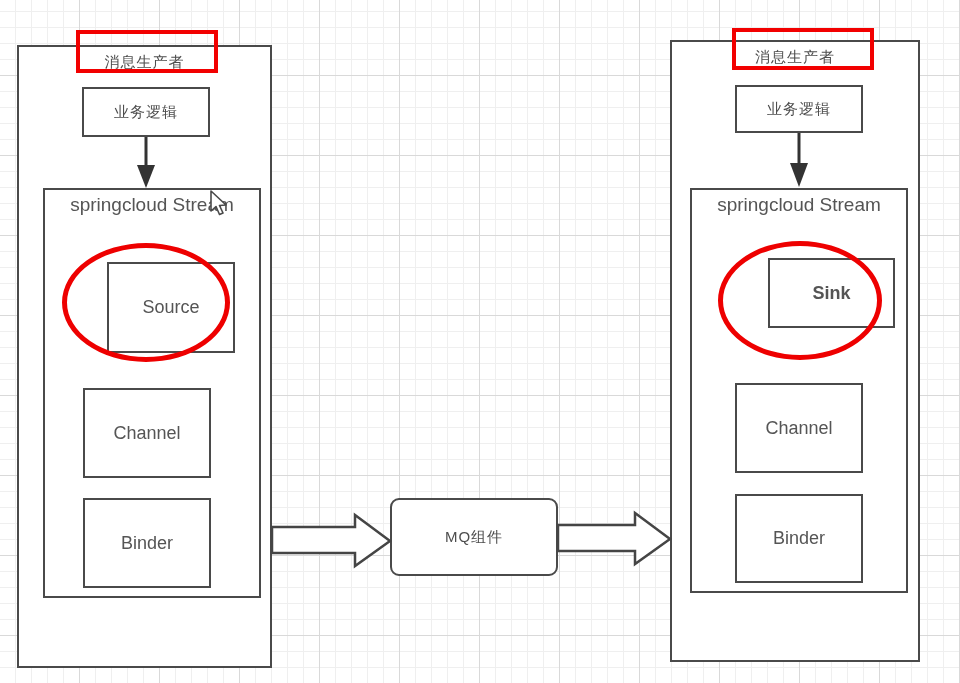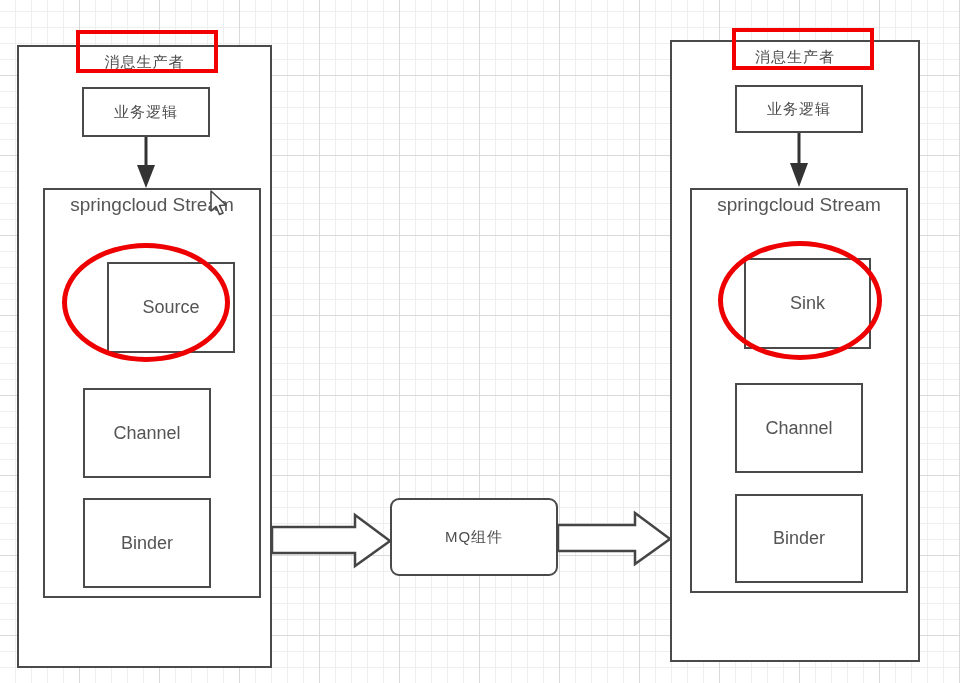--- a/index.html
+++ b/index.html
@@ -146,21 +146,21 @@
   </div>
 
   <div class="box" style="left:735px; top:85px; width:128px; height:48px;">
     <span class="label-cn">业务逻辑</span>
   </div>
 
   <div class="box group" style="left:690px; top:188px; width:218px; height:405px;">
     <span class="group-title label-en">springcloud Stream</span>
   </div>
 
-  <div class="box" style="left:744px; top:258px; width:127px; height:91px;">
+  <div class="box" style="left:768px; top:258px; width:127px; height:70px;font-weight:bold;">
     <span class="label-en-sm">Sink</span>
   </div>
 
   <div class="box" style="left:735px; top:383px; width:128px; height:90px;">
     <span class="label-en-sm">Channel</span>
   </div>
 
   <div class="box" style="left:735px; top:494px; width:128px; height:89px;">
     <span class="label-en-sm">Binder</span>
   </div>

